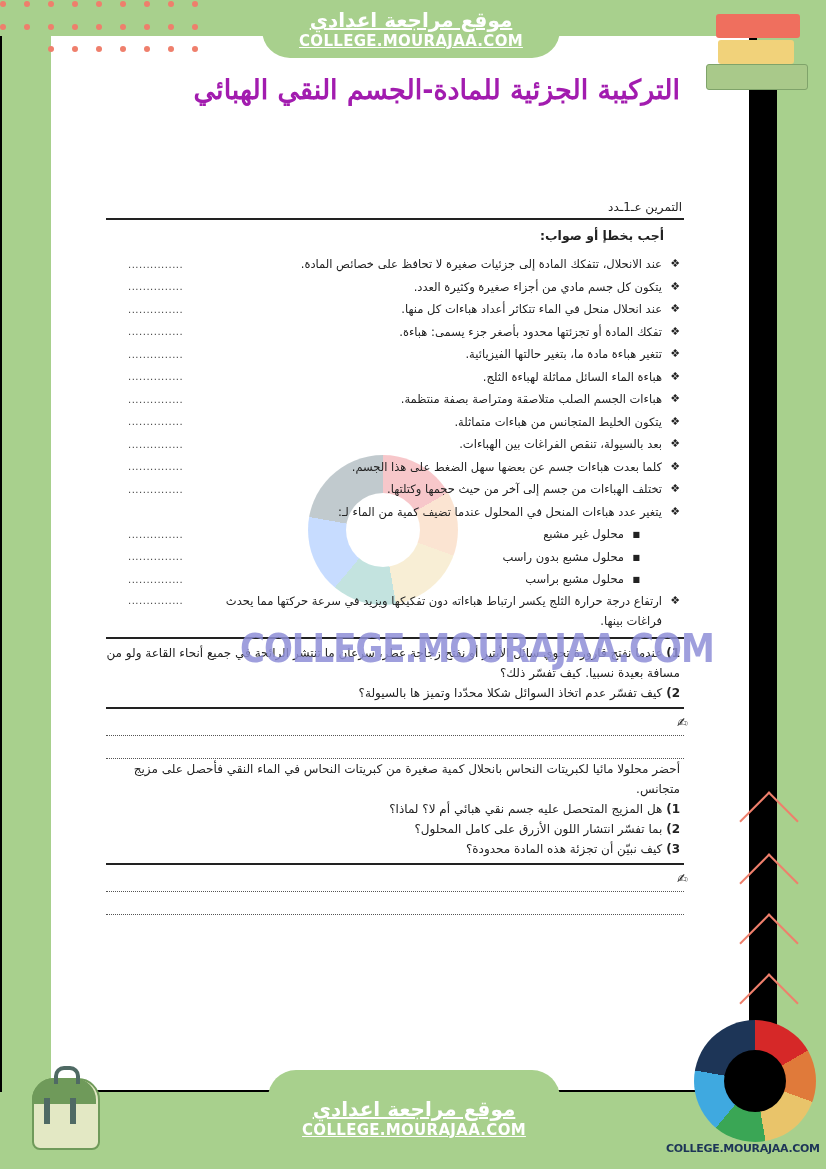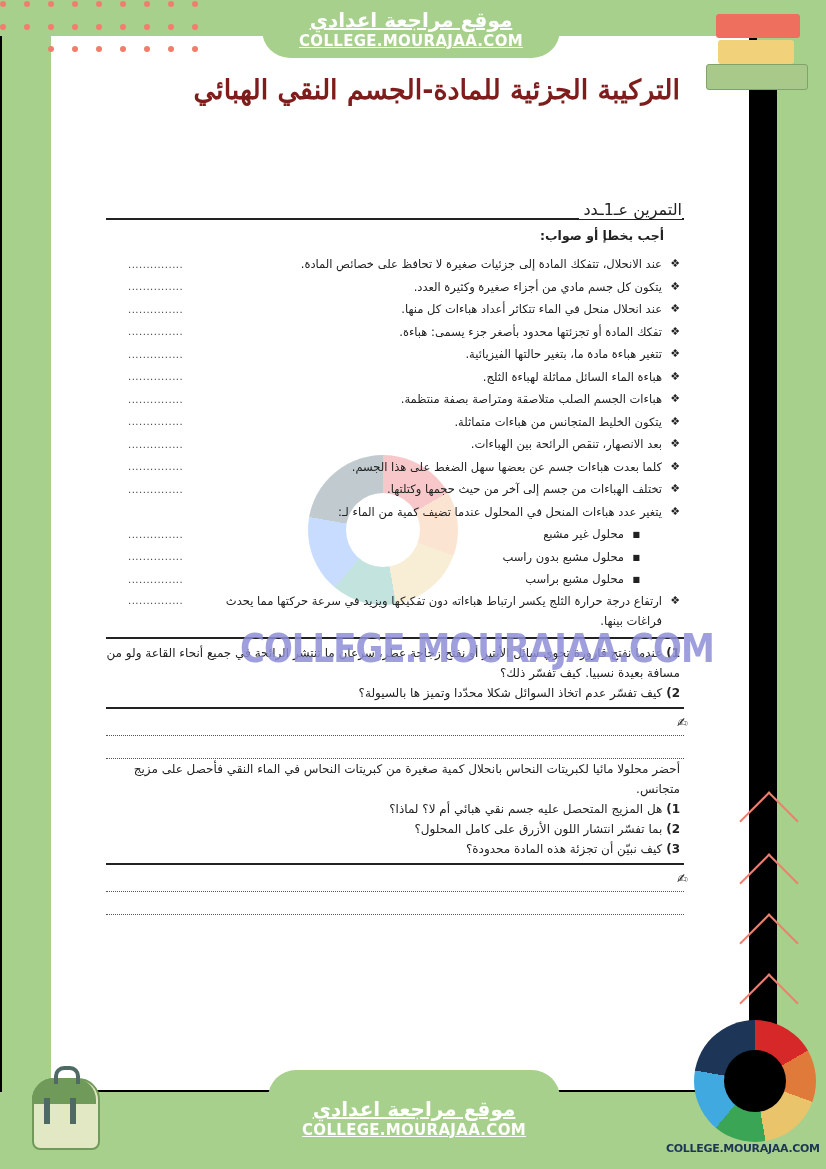--- a/index.html
+++ b/index.html
@@ -9,24 +9,24 @@
   .frame-black { position:absolute; left:0; top:36px; width:757px; height:1057px; background:#000; }
   .left-green { position:absolute; left:2px; top:36px; width:49px; height:1060px; background:#a8d08d; }
   .page { position:absolute; left:51px; top:36px; width:698px; height:1054px; background:#fff; }
   .right-green { position:absolute; left:777px; top:0; width:49px; height:1169px; background:#a8d08d; }
   .black-strip { position:absolute; left:748px; top:60px; width:29px; height:1000px; background:#000; }
   .top-banner { position:absolute; left:262px; top:0; width:298px; height:58px; background:#a8d08d; border-radius:0 0 28px 28px; text-align:center; color:#fff; }
   .bottom-banner { position:absolute; left:268px; top:1070px; width:292px; height:99px; background:#a8d08d; border-radius:28px 28px 0 0; text-align:center; color:#fff; }
   .bottom-band { position:absolute; left:0; top:1092px; width:826px; height:77px; background:#a8d08d; }
   .banner-ar { font-size:20px; font-weight:bold; text-decoration:underline; direction:rtl; line-height:22px; }
   .banner-en { font-family:"DejaVu Sans", sans-serif; font-size:15px; font-weight:bold; text-decoration:underline; letter-spacing:0.3px; line-height:20px; }
-  .title { position:absolute; left:130px; top:74px; width:550px; text-align:right; direction:rtl; font-family:"DejaVu Serif", serif; font-size:27px; font-weight:bold; color:#7f1d1d; }
+  .title { position:absolute; left:130px; top:74px; width:550px; text-align:right; direction:rtl; font-family:"DejaVu Serif", serif; font-size:27px; font-weight:bold; color:#a21caf; }
   .content { position:absolute; left:106px; top:200px; width:578px; direction:rtl; color:#222; font-family:"DejaVu Sans", sans-serif; font-size:11.5px; }
   .ex-head { position:relative; height:18px; border-bottom:2px solid #222; margin-bottom:8px; }
-  .ex-head span { position:absolute; right:2px; top:0; font-size:16px; background:#fff; padding-left:4px; }
+  .ex-head span { position:absolute; right:2px; top:0; font-size:12px; background:#fff; padding-left:4px; }
   .q-intro { font-weight:bold; font-size:12.5px; margin:2px 20px 10px 0; }
   .tf-row { display:flex; justify-content:space-between; align-items:center; height:22.5px; }
   .tf-text { flex:1; padding-right:22px; position:relative; }
   .tf-text .bul { position:absolute; right:4px; top:0; font-size:11px; }
   .tf-dots { width:70px; text-align:left; letter-spacing:0.5px; color:#444; font-size:10px; margin-left:22px; }
   .sub-row .tf-text { padding-right:60px; }
   .sub-row .tf-text .bul { right:44px; font-size:8px; top:3px; }
   .wrap-row { height:auto; align-items:flex-start; line-height:20px; }
   .rule { border-top:2px solid #222; margin:4px 0; }
   .num-q { line-height:20px; padding-right:4px; font-size:12px; }
@@ -132,21 +132,21 @@
     </div>
   <div class="tf-row">
       <div class="tf-text"><span class="bul">❖</span><span>هباءات الجسم الصلب متلاصقة ومتراصة بصفة منتظمة.</span></div>
       <div class="tf-dots">...............</div>
     </div>
   <div class="tf-row">
       <div class="tf-text"><span class="bul">❖</span><span>يتكون الخليط المتجانس من هباءات متماثلة.</span></div>
       <div class="tf-dots">...............</div>
     </div>
   <div class="tf-row">
-      <div class="tf-text"><span class="bul">❖</span><span>بعد الانصهار، تنقص الرائحة بين الهباءات.</span></div>
+      <div class="tf-text"><span class="bul">❖</span><span>بعد بالسيولة، تنقص الفراغات بين الهباءات.</span></div>
       <div class="tf-dots">...............</div>
     </div>
   <div class="tf-row">
       <div class="tf-text"><span class="bul">❖</span><span>كلما بعدت هباءات جسم عن بعضها سهل الضغط على هذا الجسم.</span></div>
       <div class="tf-dots">...............</div>
     </div>
   <div class="tf-row">
       <div class="tf-text"><span class="bul">❖</span><span>تختلف الهباءات من جسم إلى آخر من حيث حجمها وكتلتها.</span></div>
       <div class="tf-dots">...............</div>
     </div>

